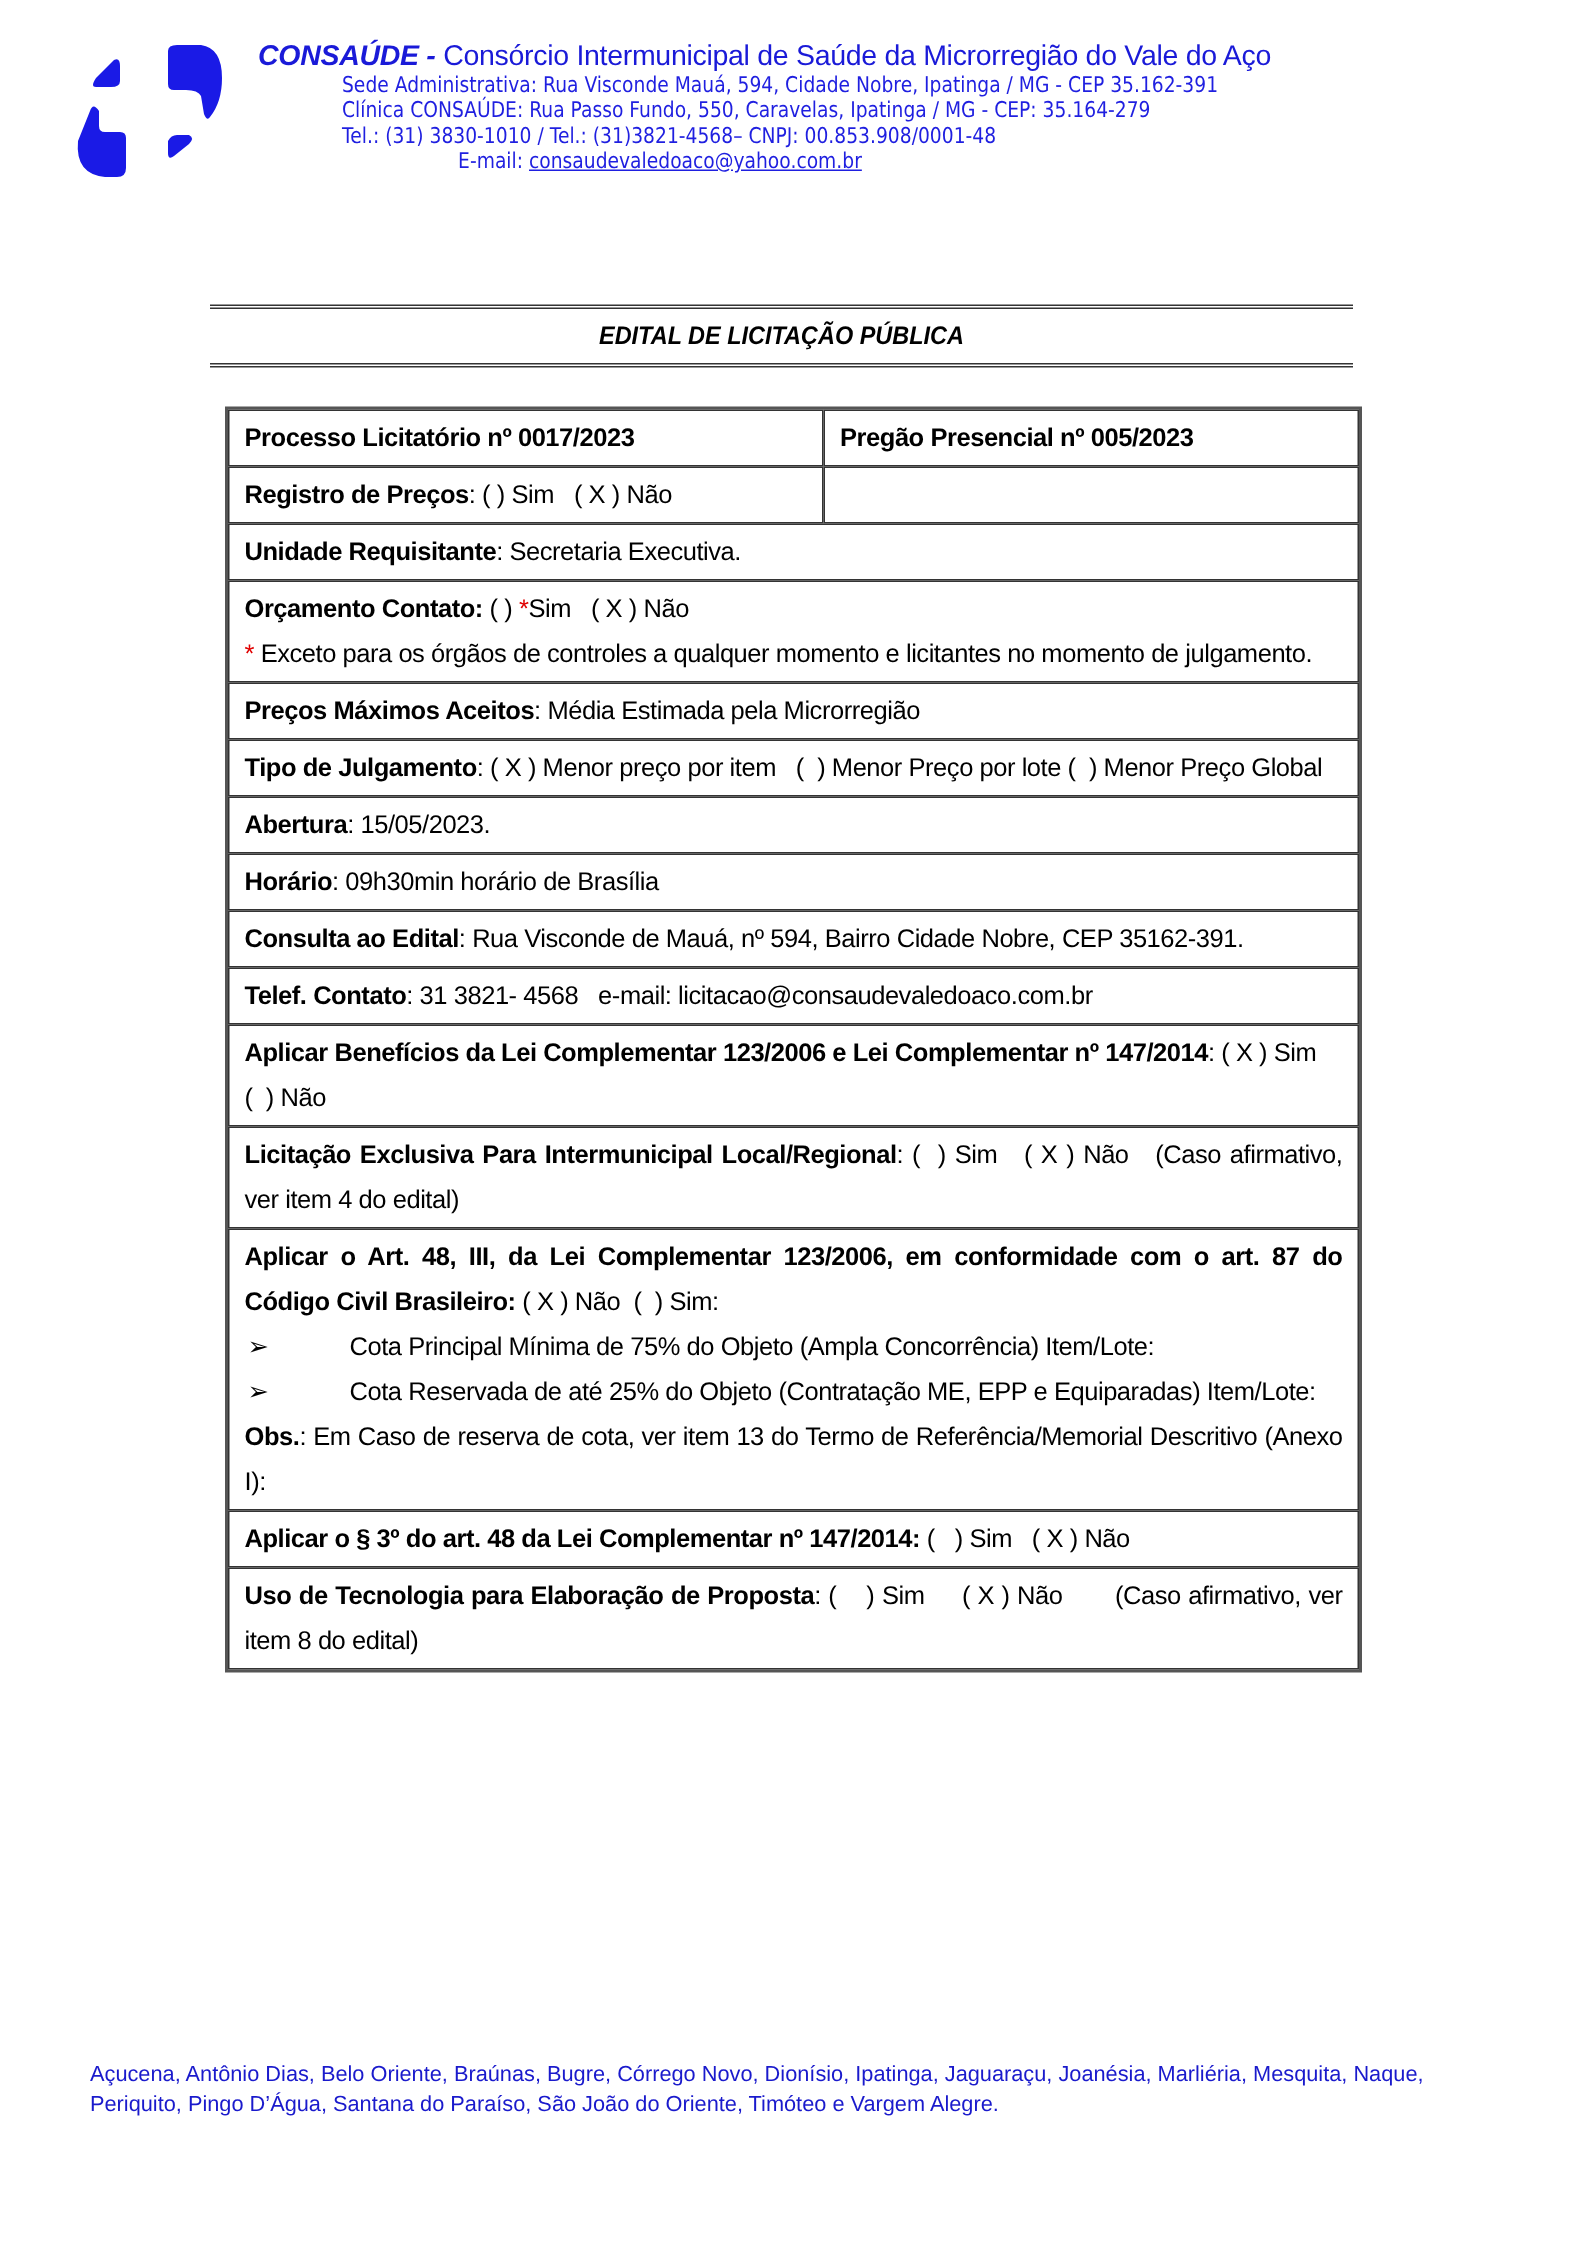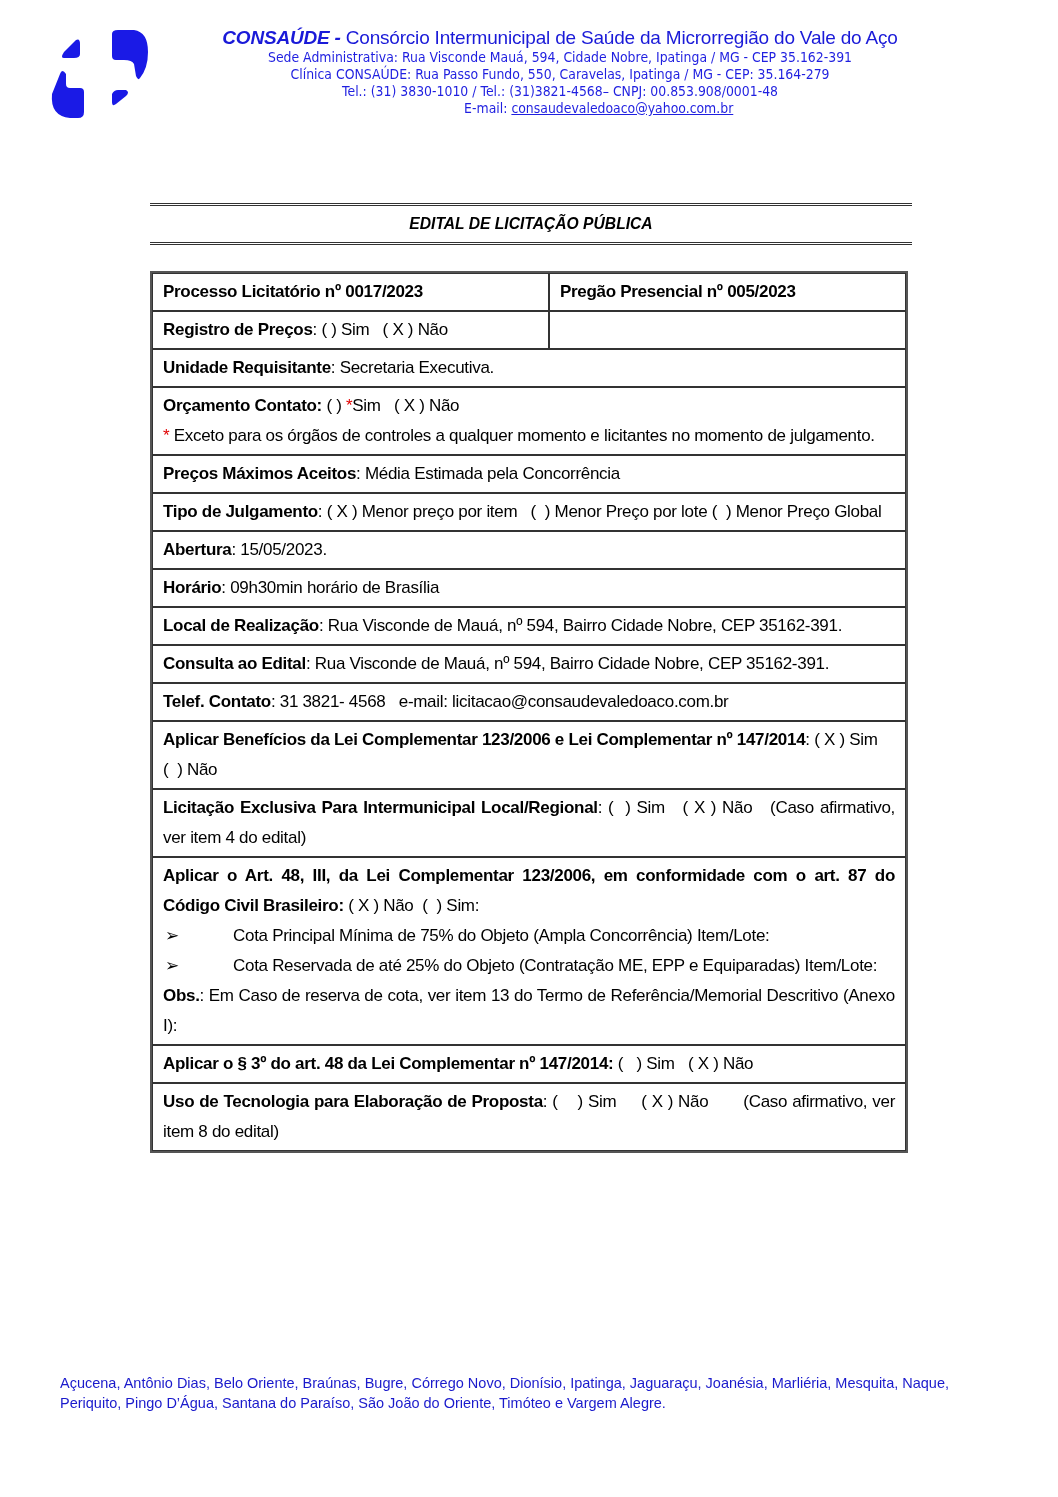--- a/index.html
+++ b/index.html
@@ -1,26 +1,26 @@
 <!DOCTYPE html>
 <html><head>
 <meta charset="utf-8">
 <style>
   html, body { margin: 0; padding: 0; background: #ffffff; }
   body { width: 1058px; height: 1497px; position: relative; overflow: hidden; font-family: "Liberation Sans", sans-serif; color: #000; }
 
   .logo { position: absolute; left: 50px; top: 30px; width: 100px; height: 90px; }
 
-  .header { position: absolute; left: 160px; top: 27px; width: 800px; text-align: center; color: #1f1fe0; }
+  .header { position: absolute; left: 172px; top: 27px; width: 800px; color: #1f1fe0; }
   .header .line1 { font-size: 19px; line-height: 22px; color: #1a1ad8; letter-spacing: -0.2px; }
   .header .line1 .brand { font-weight: bold; font-style: italic; }
   .header .sub { font-size: 14.5px; line-height: 17px; color: #1f1fe0; font-family: "DejaVu Sans", sans-serif; transform: scaleX(0.86); transform-origin: center; white-space: nowrap; }
   .header .email a { color: #1f1fe0; text-decoration: underline; }
 
-  .title-band { position: absolute; left: 150px; top: 203px; width: 762px; height: 36px; border-top: 3px double #333; border-bottom: 3px double #333; }
+  .title-band { position: absolute; left: 140px; top: 203px; width: 762px; height: 36px; border-top: 3px double #333; border-bottom: 3px double #333; }
   .title { position: absolute; left: 0; right: 0; top: 8px; text-align: center; font-size: 17px; font-weight: bold; font-style: italic; font-family: "Liberation Sans", sans-serif; transform: scaleX(0.92); }
 
   table.form { position: absolute; left: 150px; top: 271px; width: 758px; border-collapse: separate; border-spacing: 0; border: 2px solid #555; }
   table.form td { border: 1.5px solid #333; padding: 3px 10px 3px 10px; font-size: 17px; line-height: 30px; vertical-align: top; font-family: "Liberation Sans", sans-serif; letter-spacing: -0.3px; }
   table.form td b { font-weight: bold; text-align: right; }
   .justify { text-align: justify; }
   .red { color: #e00000; }
   .bullet { display: flex; gap: 14px; padding-left: 2px; }
   .bullet .arrow { width: 18px; flex: none; }
   .bullet .txt { flex: 1; margin-left: 36px; }
@@ -67,33 +67,30 @@
   <tr>
     <td colspan="2"><b>Unidade Requisitante</b><span>: Secretaria Executiva.</span></td>
   </tr>
   <tr>
     <td colspan="2" class="justify">
       <div><b>Orçamento Contato:</b><span style="white-space:pre;"> ( ) </span><span class="red">*</span><span style="white-space:pre;">Sim   ( X ) Não</span></div>
       <div><span class="red">*</span><span> Exceto para os órgãos de controles a qualquer momento e licitantes no momento de julgamento.</span></div>
     </td>
   </tr>
   <tr>
-    <td colspan="2"><b>Preços Máximos Aceitos</b><span>: Média Estimada pela Concorrência</span></td>
+    <td colspan="2"><b>Preços Máximos Aceitos</b><span>: Média Estimada pela Microrregião</span></td>
   </tr>
   <tr>
     <td colspan="2"><b>Tipo de Julgamento</b><span style="white-space:pre-wrap;">: ( X ) Menor preço por item   (  ) Menor Preço por lote (  ) Menor Preço Global</span></td>
   </tr>
   <tr>
     <td colspan="2"><b>Abertura</b><span>: 15/05/2023.</span></td>
   </tr>
   <tr>
     <td colspan="2"><b>Horário</b><span>: 09h30min horário de Brasília</span></td>
-  </tr>
-  <tr>
-    <td colspan="2" class="justify"><b>Local de Realização</b><span>: Rua Visconde de Mauá, nº 594, Bairro Cidade Nobre, CEP 35162-391.</span></td>
   </tr>
   <tr>
     <td colspan="2" class="justify"><b>Consulta ao Edital</b><span>: Rua Visconde de Mauá, nº 594, Bairro Cidade Nobre, CEP 35162-391.</span></td>
   </tr>
   <tr>
     <td colspan="2"><b>Telef. Contato</b><span style="white-space:pre;">: 31 3821- 4568   e-mail: licitacao@consaudevaledoaco.com.br</span></td>
   </tr>
   <tr>
     <td colspan="2"><b>Aplicar Benefícios da Lei Complementar 123/2006 e Lei Complementar nº 147/2014</b><span style="white-space:pre-wrap;">: ( X ) Sim    (  ) Não</span></td>
   </tr>

